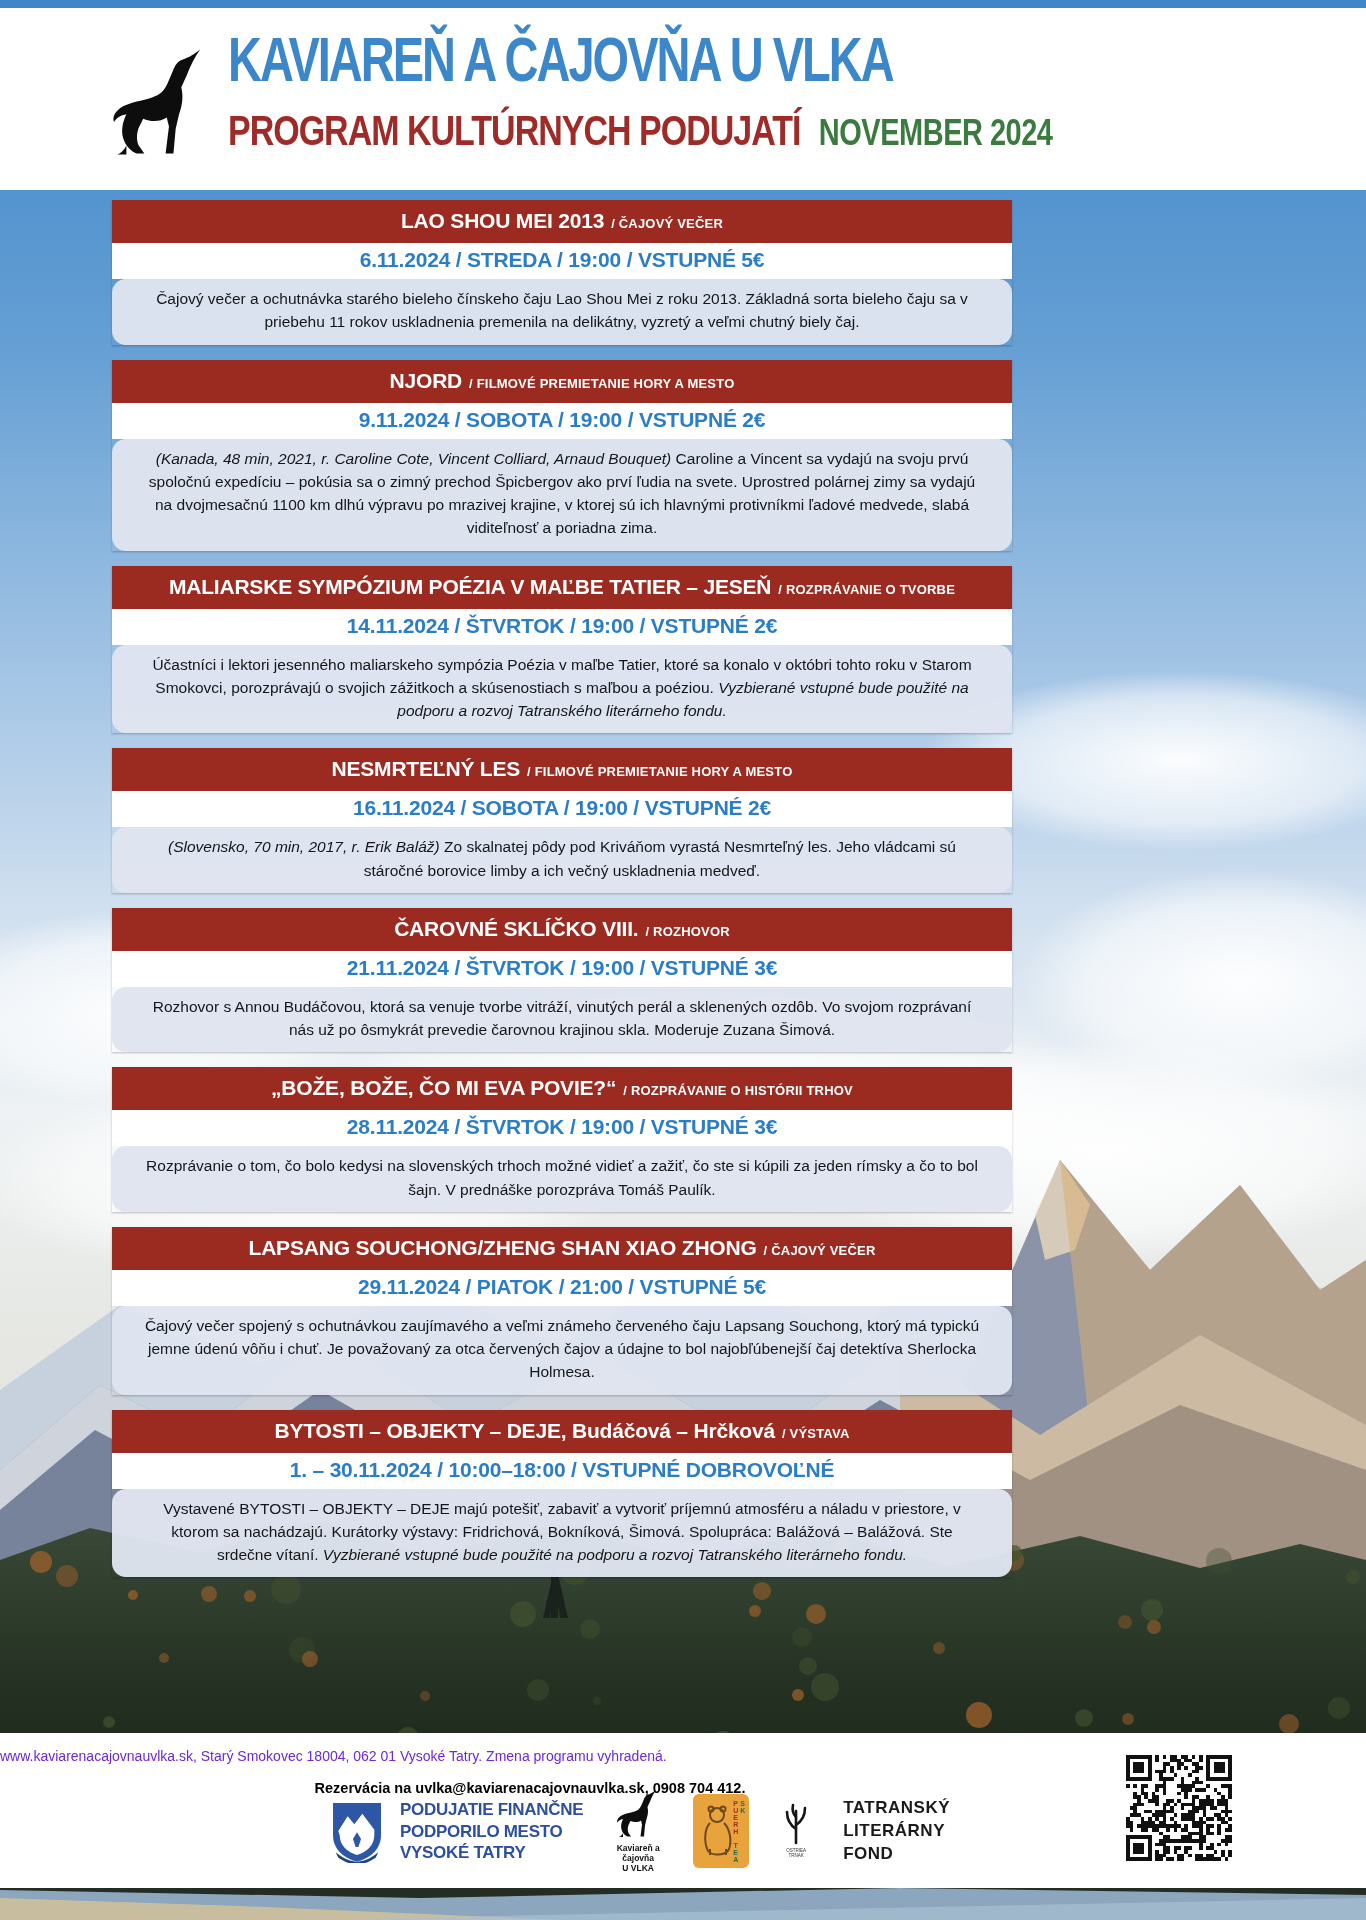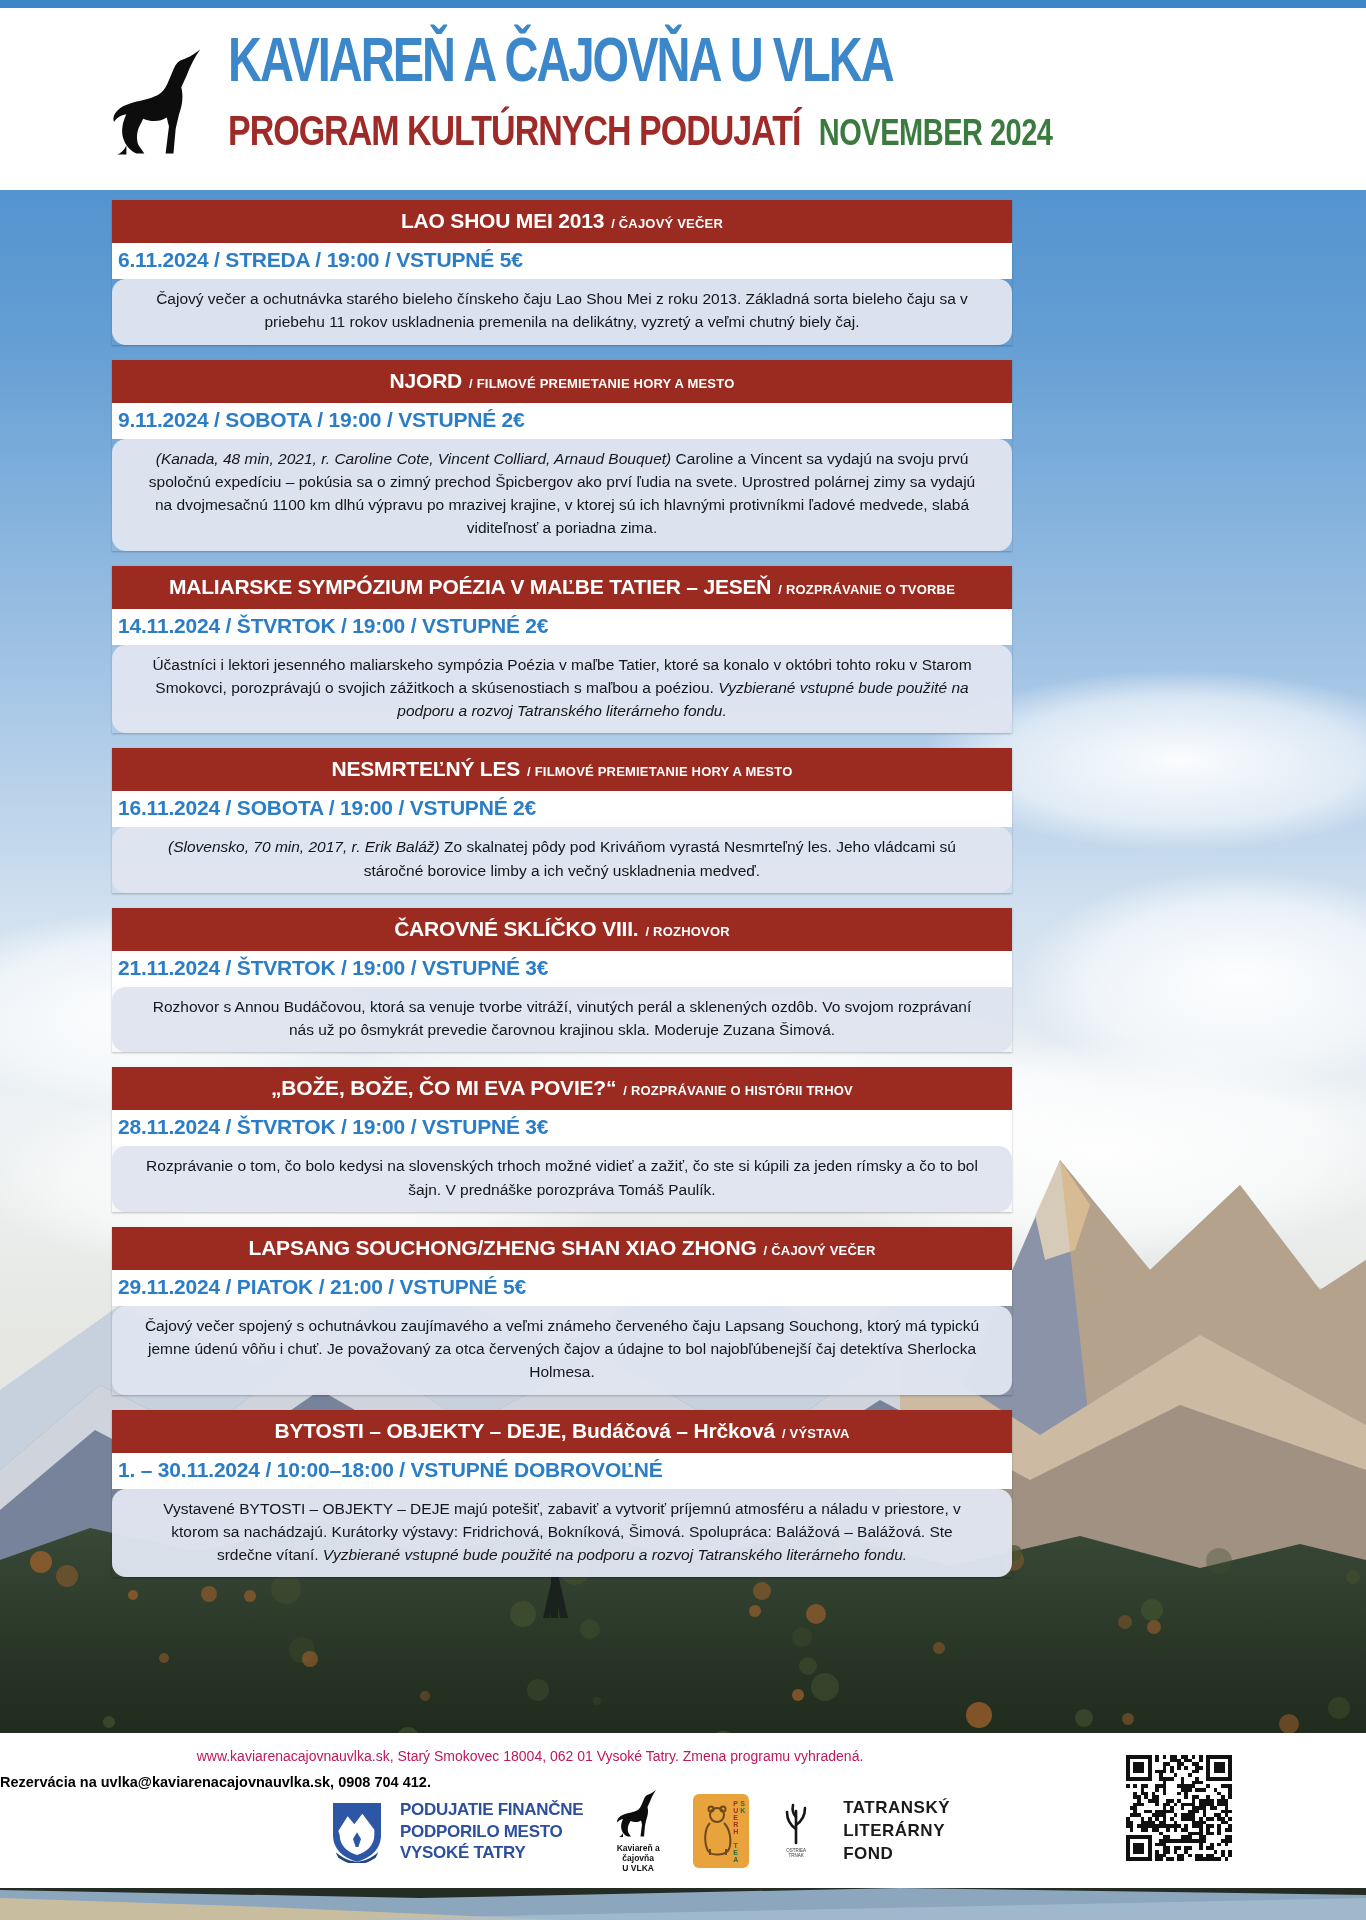--- a/index.html
+++ b/index.html
@@ -17,28 +17,28 @@
   .h-sub{margin-top:28px;white-space:nowrap;transform:scaleY(1.25);transform-origin:top left;}
   .h-sub .sub-red{font-weight:bold;font-size:34px;letter-spacing:-1px;color:var(--subtitle-red);}
   .h-sub .sub-green{font-weight:bold;font-size:29px;letter-spacing:-0.5px;color:var(--month-green);margin-left:14px;}
   
   .events{position:absolute;left:112px;top:200px;width:900px;}
   .event{margin-bottom:15px;box-shadow:0 1px 2px rgba(0,0,0,.25);}
   .ev-bar{background:var(--bar-red);color:#fff;text-align:center;padding:9px 12px 10px;}
   .ev-bar .t{font-weight:bold;font-size:21px;letter-spacing:-0.2px;}
   .ev-bar .c{font-weight:bold;font-size:13px;letter-spacing:0.2px;margin-left:7px;margin-top:38px;}
   .ev-date{background:#ffffff;color:var(--date-blue);font-weight:bold;font-size:21px;
-           text-align:left;padding:5px 6px 7px;letter-spacing:-0.2px;}
+           text-align:center;padding:5px 6px 7px;letter-spacing:-0.2px;}
   .ev-desc{background:rgba(223,228,239,0.97);color:#15161a;font-size:15.5px;line-height:1.5;
            text-align:center;padding:8px 30px 11px;border-radius:14px;}
   .ev-desc .it{font-style:italic;}
   
   .footer{position:absolute;left:0;top:1733px;width:1366px;height:155px;background:#ffffff;}
-  .f-line1{text-align:center;font-size:14px;color:#be185d;padding-top:15px;width:1060px;}
-  .f-line2{font-weight:bold;font-size:14.5px;color:#000;margin-top:10px;width:1060px;}
+  .f-line1{text-align:left;font-size:14px;color:#6d28d9;padding-top:15px;width:1060px;}
+  .f-line2{text-align:center;font-weight:bold;font-size:14.5px;color:#000;margin-top:16px;width:1060px;}
   .logos{position:absolute;left:330px;top:56px;display:flex;align-items:center;gap:26px;}
   .city-logo{display:flex;align-items:center;gap:16px;}
   .city-label{color:#2c4f9e;font-weight:bold;font-size:17px;line-height:1.25;letter-spacing:-0.3px;}
   .wolf-small{width:58px;text-align:center;}
   .wolf-small svg{width:52px;height:50px;}
   .wolf-cap{font-size:8.5px;font-weight:bold;color:#111;line-height:1.2;}
   .puerh{width:56px;height:74px;background:#e8a33d;border-radius:6px;position:relative;
          display:flex;align-items:center;justify-content:center;}
   .puerh .letters{position:absolute;right:3px;top:6px;writing-mode:vertical-lr;text-orientation:upright;
          font-size:7px;font-weight:bold;line-height:1;}

